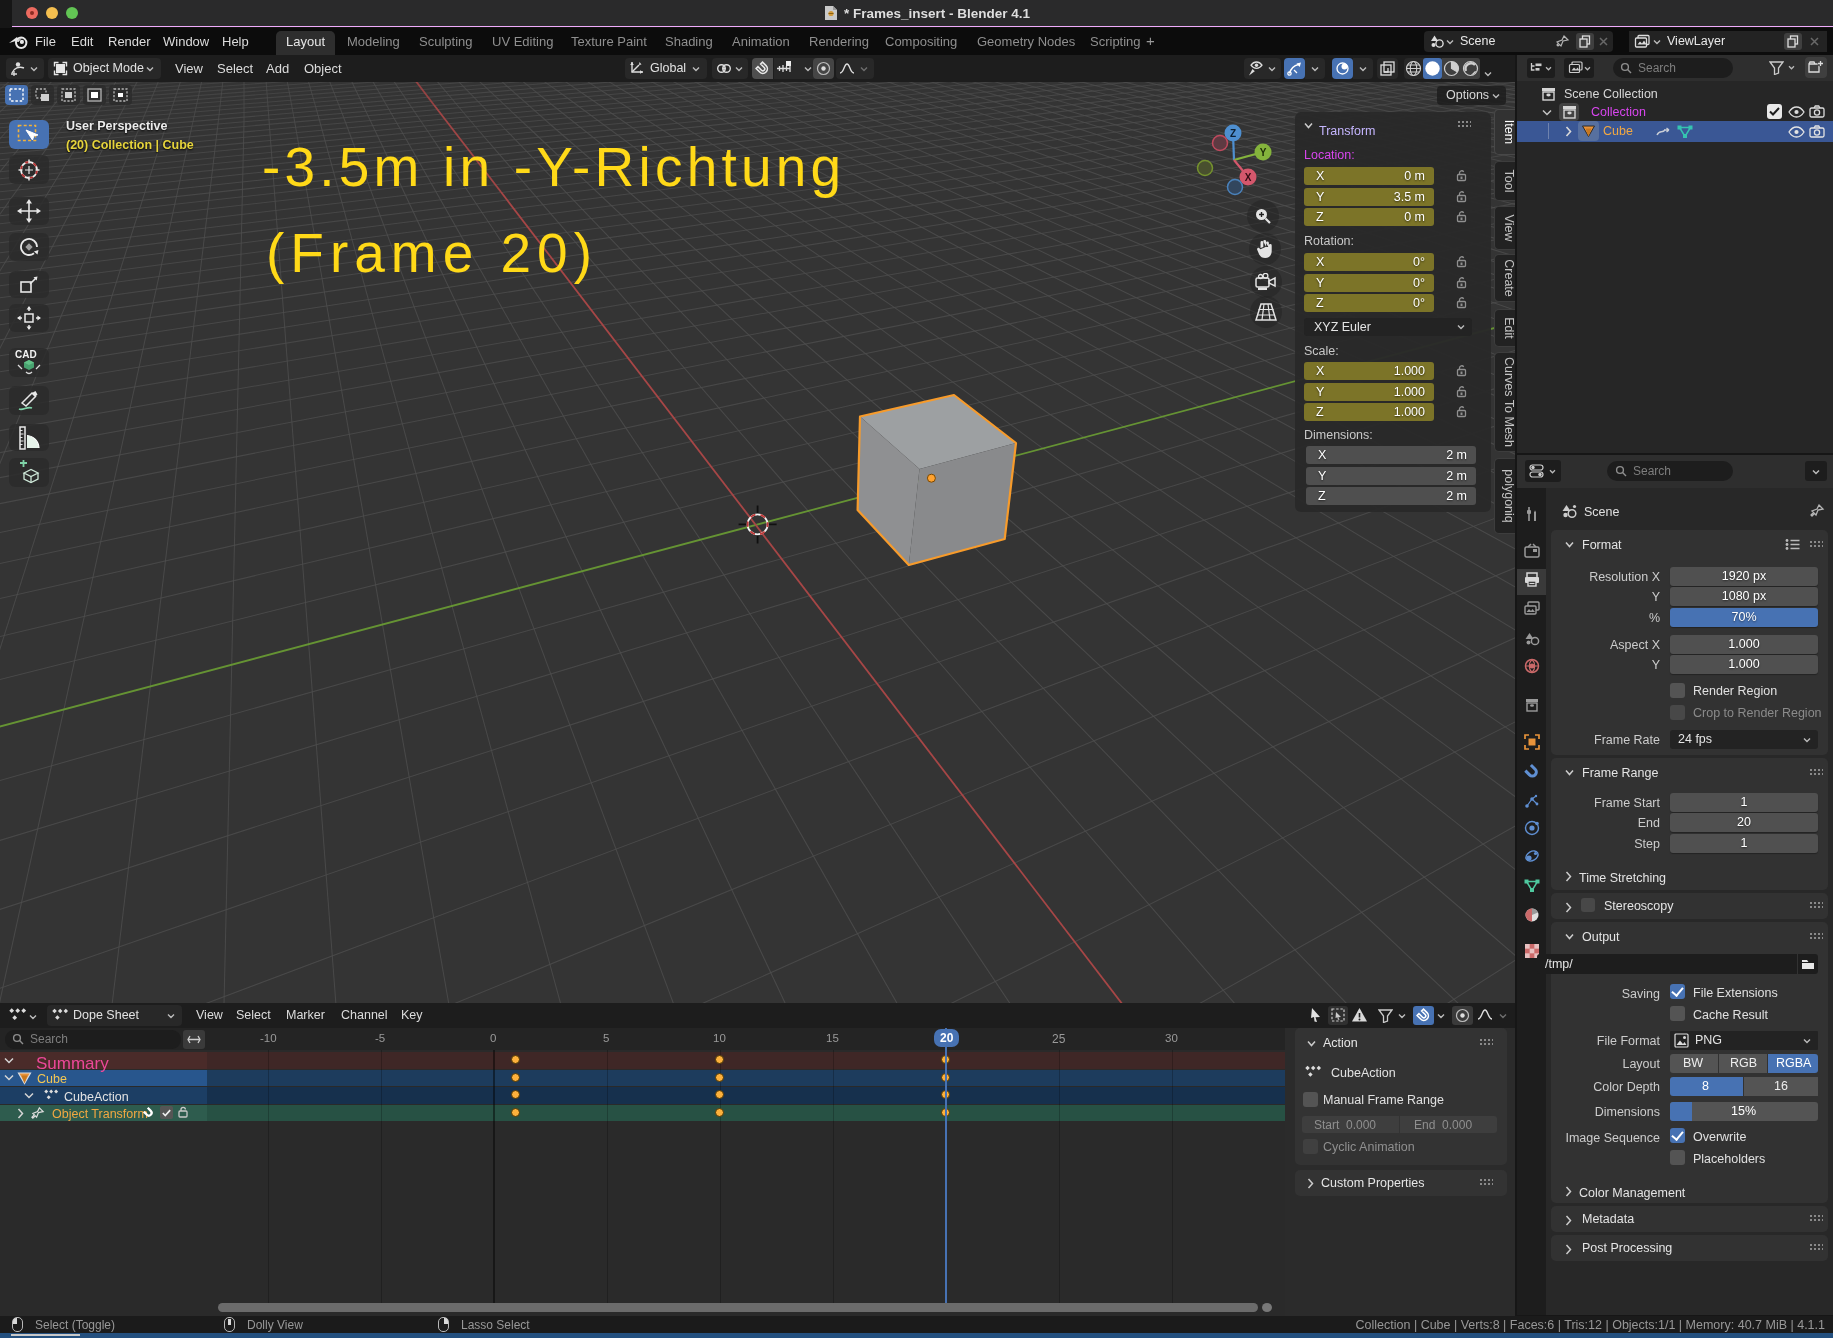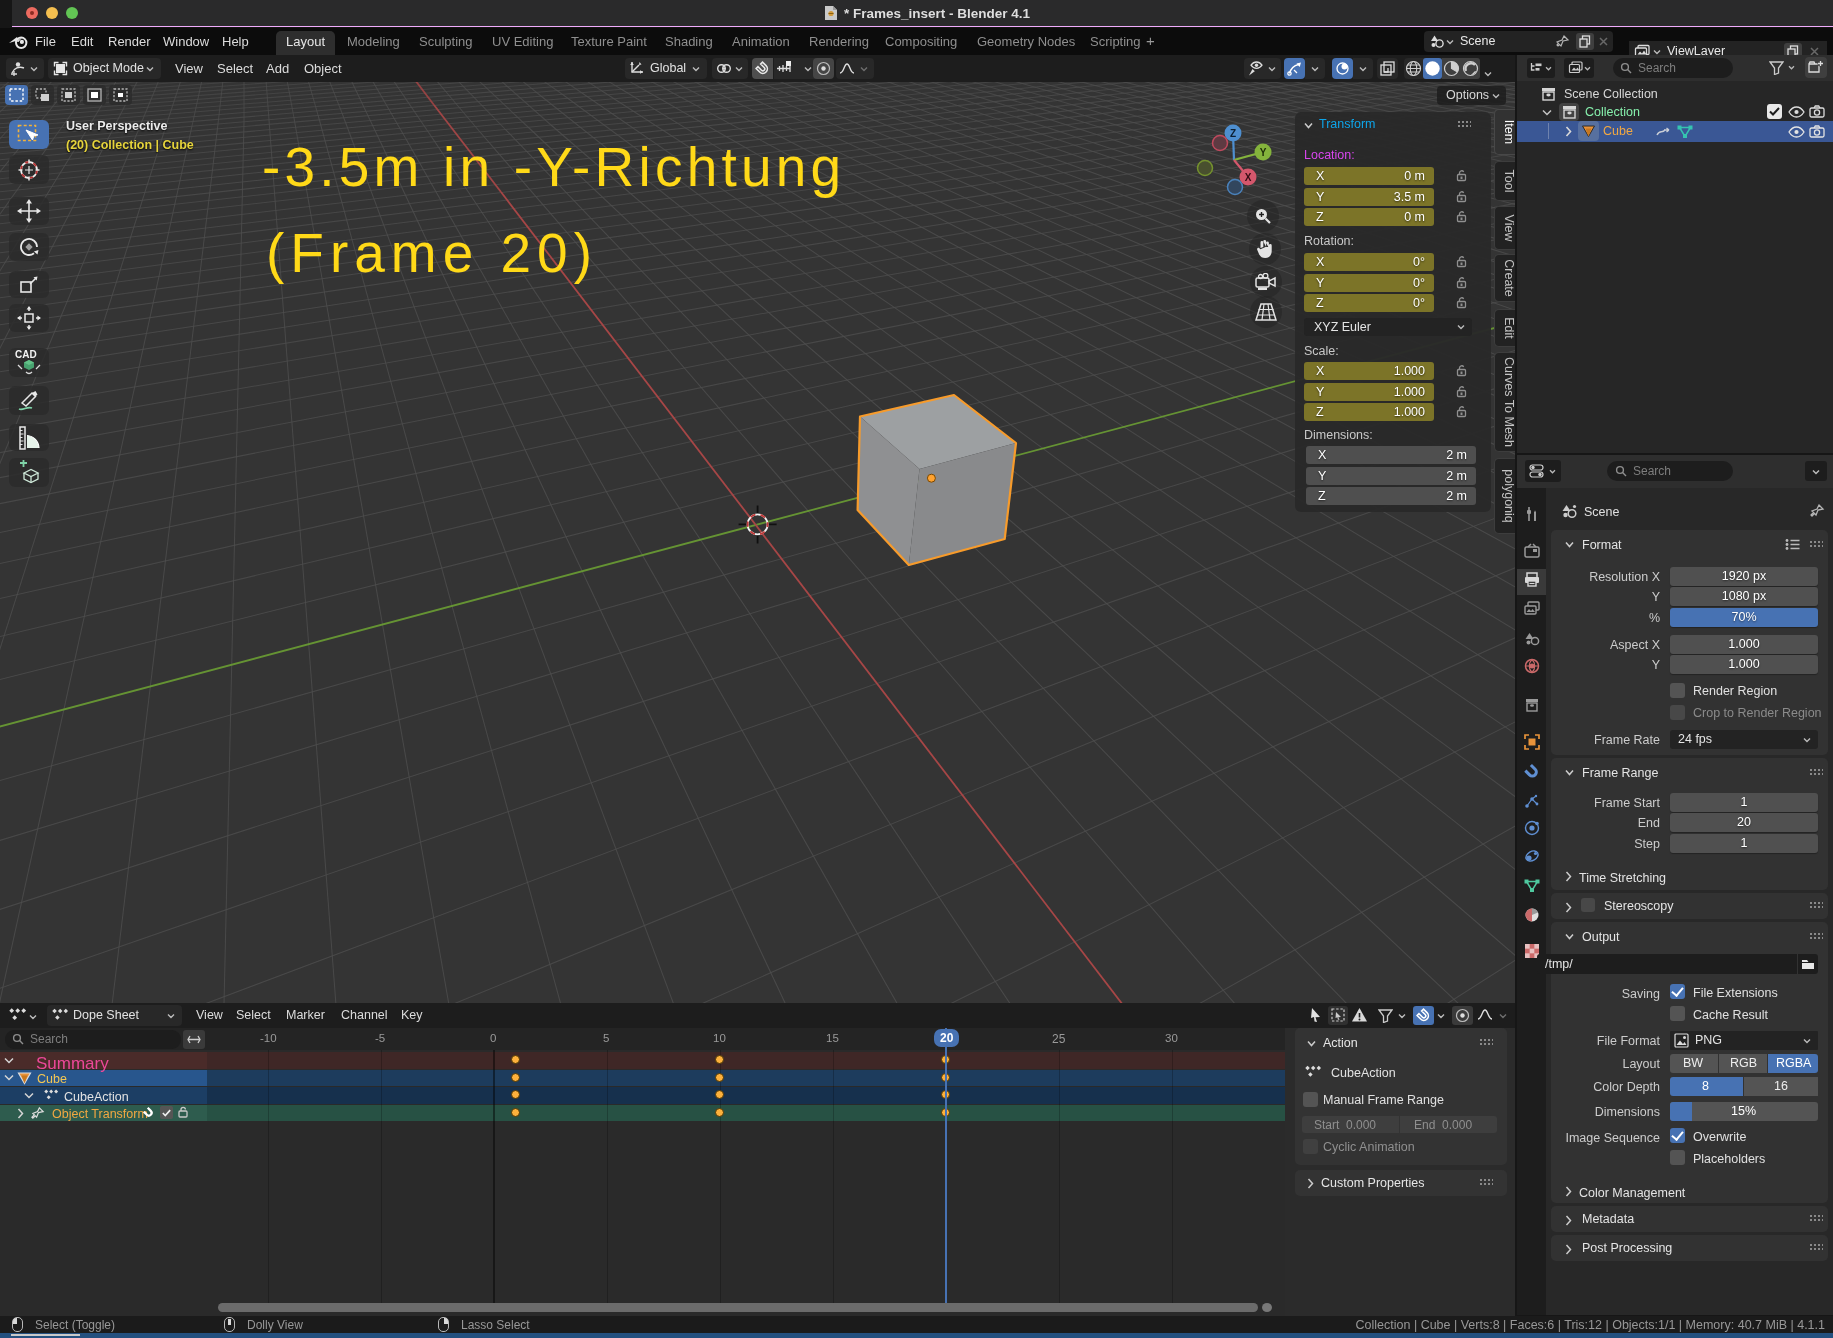--- a/index.html
+++ b/index.html
@@ -116,21 +116,21 @@
           <svg class="r" style="left:3px;top:2px" width="12" height="13" viewBox="0 0 12 13">
             <rect x="3.5" y="1" width="7" height="8" fill="none" stroke="#ddd" stroke-width="1.3"></rect>
             <rect x="1" y="4" width="7" height="8" fill="#3f3f3f" stroke="#ddd" stroke-width="1.3"></rect>
           </svg>
         </div>
     <svg class="r" style="left:174px;top:5px" width="11" height="11" viewBox="0 0 11 11">
           <path d="M2 2l7 7M9 2l-7 7" stroke="#686868" stroke-width="1.5"></path>
         </svg>
   </div>
 
-  <div class="r" style="left:1629px;top:13px;width:198px;height:21px;background:#232323;border-radius:0">
+  <div class="r" style="left:1629px;top:3px;width:198px;height:21px;background:#232323;border-radius:0">
     <svg class="r" style="left:5px;top:3px" width="16" height="15" viewBox="0 0 16 15">
           <rect x="4" y="1.5" width="11" height="9" rx="1" fill="none" stroke="#ddd" stroke-width="1.3"></rect>
           <rect x="1.5" y="4" width="11" height="9" rx="1" fill="#232323" stroke="#ddd" stroke-width="1.3"></rect>
           <path d="M3.5 10.5 6 7.5l2 2 2-3 2.5 4z" fill="#ddd"></path>
         </svg>
     <svg class="r" style="left:24px;top:8px" width="8" height="6" viewBox="0 0 8 6">
           <path d="M1 1.5 4 4.5 7 1.5" stroke="#bbb" stroke-width="1.4" fill="none"></path>
         </svg>
     <div class="tx" style="left:38px;top:3px;font-size:12.5px;color:#e8e8e8">ViewLayer</div>
     <div class="r" style="left:155px;top:2px;width:18px;height:17px;background:#3f3f3f;border-radius:3px">
@@ -675,21 +675,21 @@
     <div class="tx" style="left:9px;top:2px;font-size:12.5px;color:#d8d8d8">Options</div>
     <svg class="r" style="left:55px;top:7px" width="8" height="6" viewBox="0 0 8 6">
           <path d="M1 1.5 4 4.5 7 1.5" stroke="#bbb" stroke-width="1.4" fill="none"></path>
         </svg>
   </div>
 
   <div id="npanel">
     <svg class="r" style="left:9px;top:10px" width="9" height="7" viewBox="0 0 9 7">
           <path d="M1 1.5 4.5 5.5 8 1.5" stroke="#ccc" stroke-width="1.5" fill="none"></path>
         </svg>
-    <div class="tx" style="left:24px;top:5px;color:#0ea5e9">Transform</div>
+    <div class="tx" style="left:24px;top:12px;color:#c4b5fd">Transform</div>
     <div class="dots" style="left:162px;top:8px"></div>
     <div class="tx" style="left:9px;top:36px;color:#d946ef">Location:</div>
     <div class="field olive" style="left:9px;top:55px;width:130px">
           <span class="lab">X</span>
           <span class="val">0 m</span>
         </div>
     <div class="field olive" style="left:9px;top:75.5px;width:130px">
           <span class="lab">Y</span>
           <span class="val">3.5 m</span>
         </div>
@@ -867,21 +867,21 @@
   <div class="r" style="left:0;top:48px;width:316px;height:18px">
     <svg class="r" style="left:25px;top:6px" width="10" height="7" viewBox="0 0 10 7">
           <path d="M1 1.5 5 5.5 9 1.5" stroke="#c4c4c4" stroke-width="1.5" fill="none"></path>
         </svg>
     <div class="r" style="left:42px;top:0;width:20px;height:18px;background:#424242;border-radius:4px"></div>
     <svg class="r" style="left:45px;top:2px" width="15" height="14" viewBox="0 0 15 14">
           <rect x="1" y="1" width="13" height="3.2" fill="#d5d5d5"></rect>
           <rect x="2" y="5" width="11" height="8" fill="none" stroke="#d5d5d5" stroke-width="1.4"></rect>
           <ellipse cx="7.5" cy="8" rx="2.2" ry="1.4" fill="#d5d5d5"></ellipse>
         </svg>
-    <div class="tx" style="left:68px;top:2px;font-size:12.5px;color:#86efac">Collection</div>
+    <div class="tx" style="left:74px;top:2px;font-size:12.5px;color:#d946ef">Collection</div>
     <div class="r" style="left:250px;top:1px;width:15px;height:15px;background:#e8e8e8;border-radius:3px">
           <svg class="r" style="left:2px;top:3px" width="11" height="9" viewBox="0 0 11 9">
             <path d="M1 4.5 4 7.5 10 1" stroke="#1d1d1d" stroke-width="2" fill="none"></path>
           </svg>
         </div>
     <svg class="r" style="left:271px;top:3px" width="17" height="12" viewBox="0 0 17 12">
           <path d="M1 6C3.5 2 6 1 8.5 1S13.5 2 16 6C13.5 10 11 11 8.5 11S3.5 10 1 6z" fill="none" stroke="#dcdcdc" stroke-width="1.3"></path>
           <circle cx="8.5" cy="6" r="2.1" fill="#dcdcdc"></circle>
         </svg>
     <svg class="r" style="left:292px;top:2px" width="16" height="13" viewBox="0 0 16 13">

